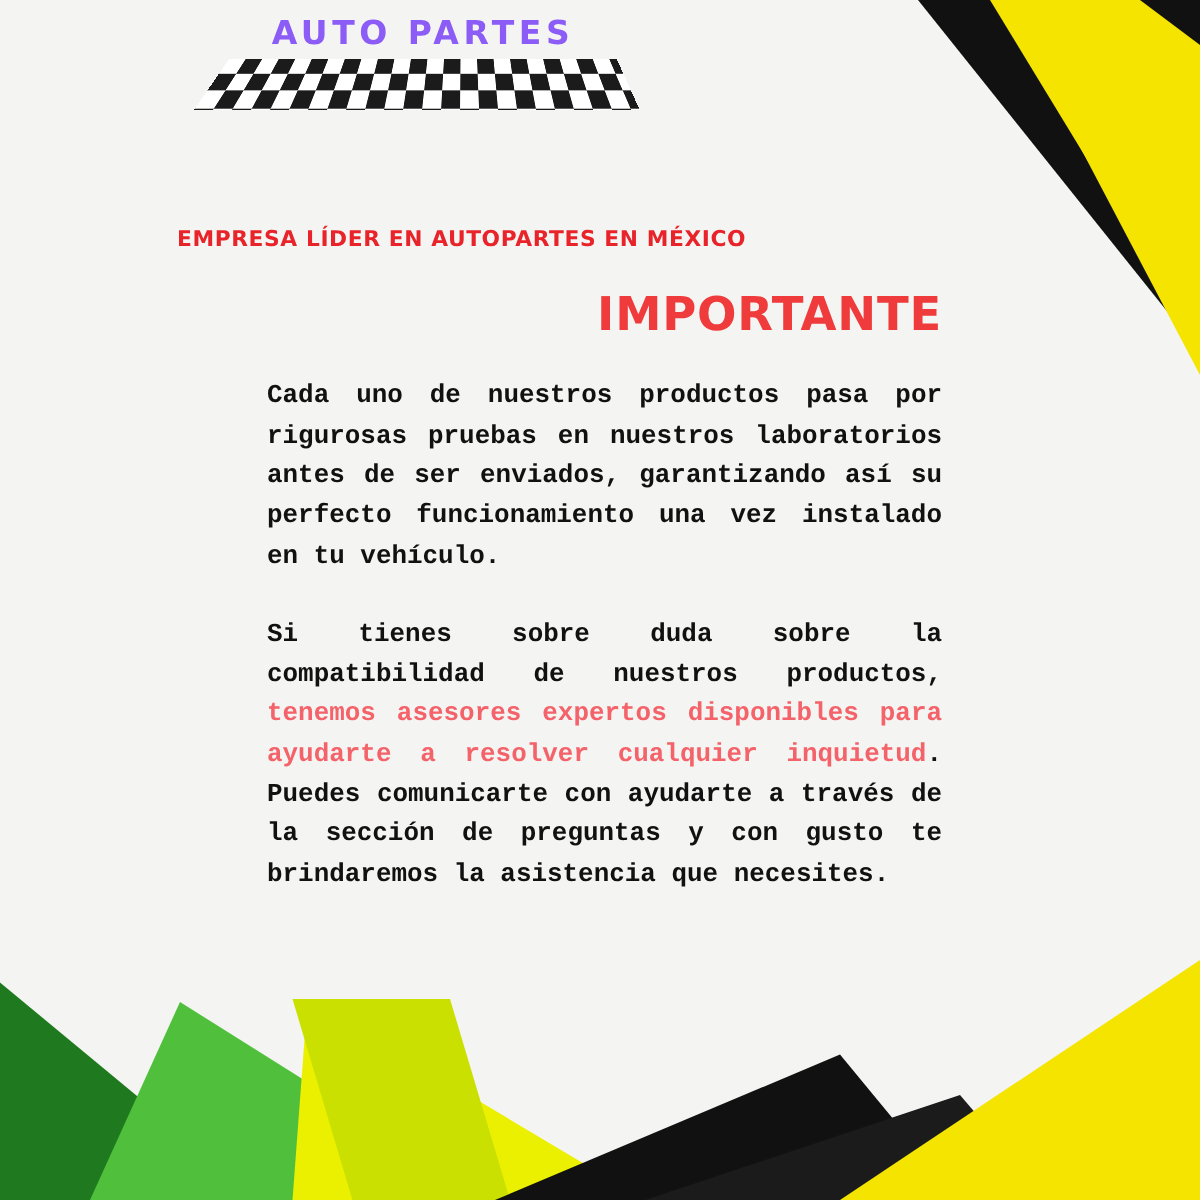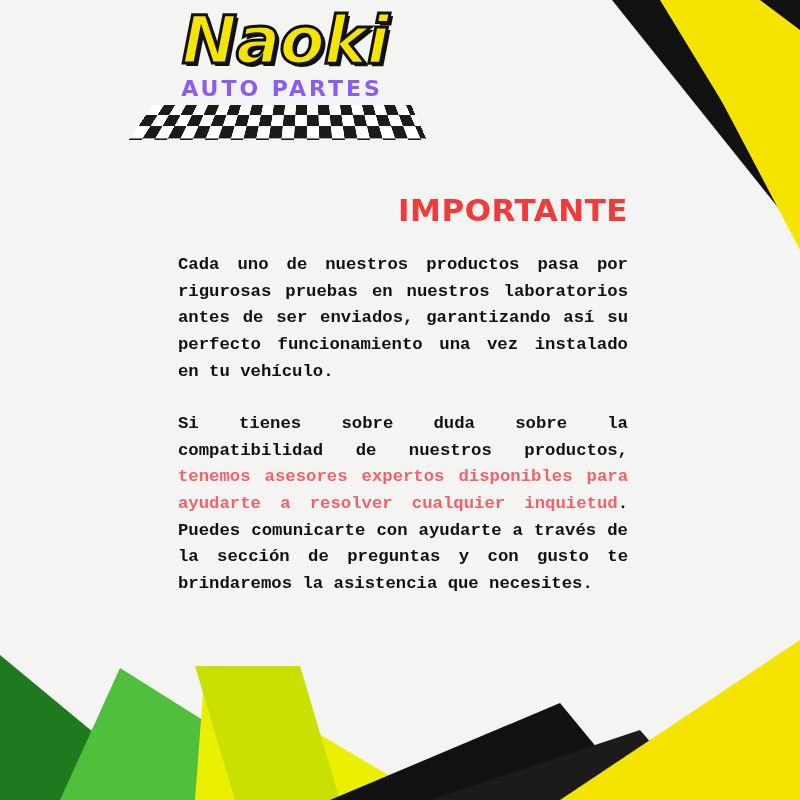--- a/index.html
+++ b/index.html
@@ -143,24 +143,24 @@
 
     <polygon points="330,800 560,703 640,800" fill="#111111"></polygon>
     <polygon points="430,800 640,730 700,800" fill="#1b1b1b"></polygon>
 
     <polygon points="800,690 800,800 600,800" fill="#f5e400"></polygon>
     <polygon points="800,640 800,760 660,800 560,800" fill="#f5e400"></polygon>
   </svg>
 
   <div class="header">
     <div class="logo-wrap">
-      <div class="brand">Naoki</div>
       <div class="brand-sub">AUTO PARTES</div>
       <div class="checker"></div>
     </div>
+    <div class="tagline">EMPRESA LÍDER  EN AUTOPARTES EN MÉXICO</div>
   </div>
 
   <div class="content">
     <div class="title">IMPORTANTE</div>
 
     <p class="para">Cada uno de nuestros productos pasa por rigurosas pruebas en nuestros laboratorios antes de ser enviados, garantizando así su perfecto funcionamiento una vez instalado en tu vehículo.</p>
 
     <p class="para">
       <span>Si tienes sobre duda sobre la compatibilidad de nuestros productos, </span><span class="hl">tenemos asesores expertos disponibles para ayudarte a resolver cualquier inquietud</span><span>. Puedes comunicarte con ayudarte a través de la sección de preguntas y con gusto te brindaremos la asistencia que necesites.</span>
     </p>

